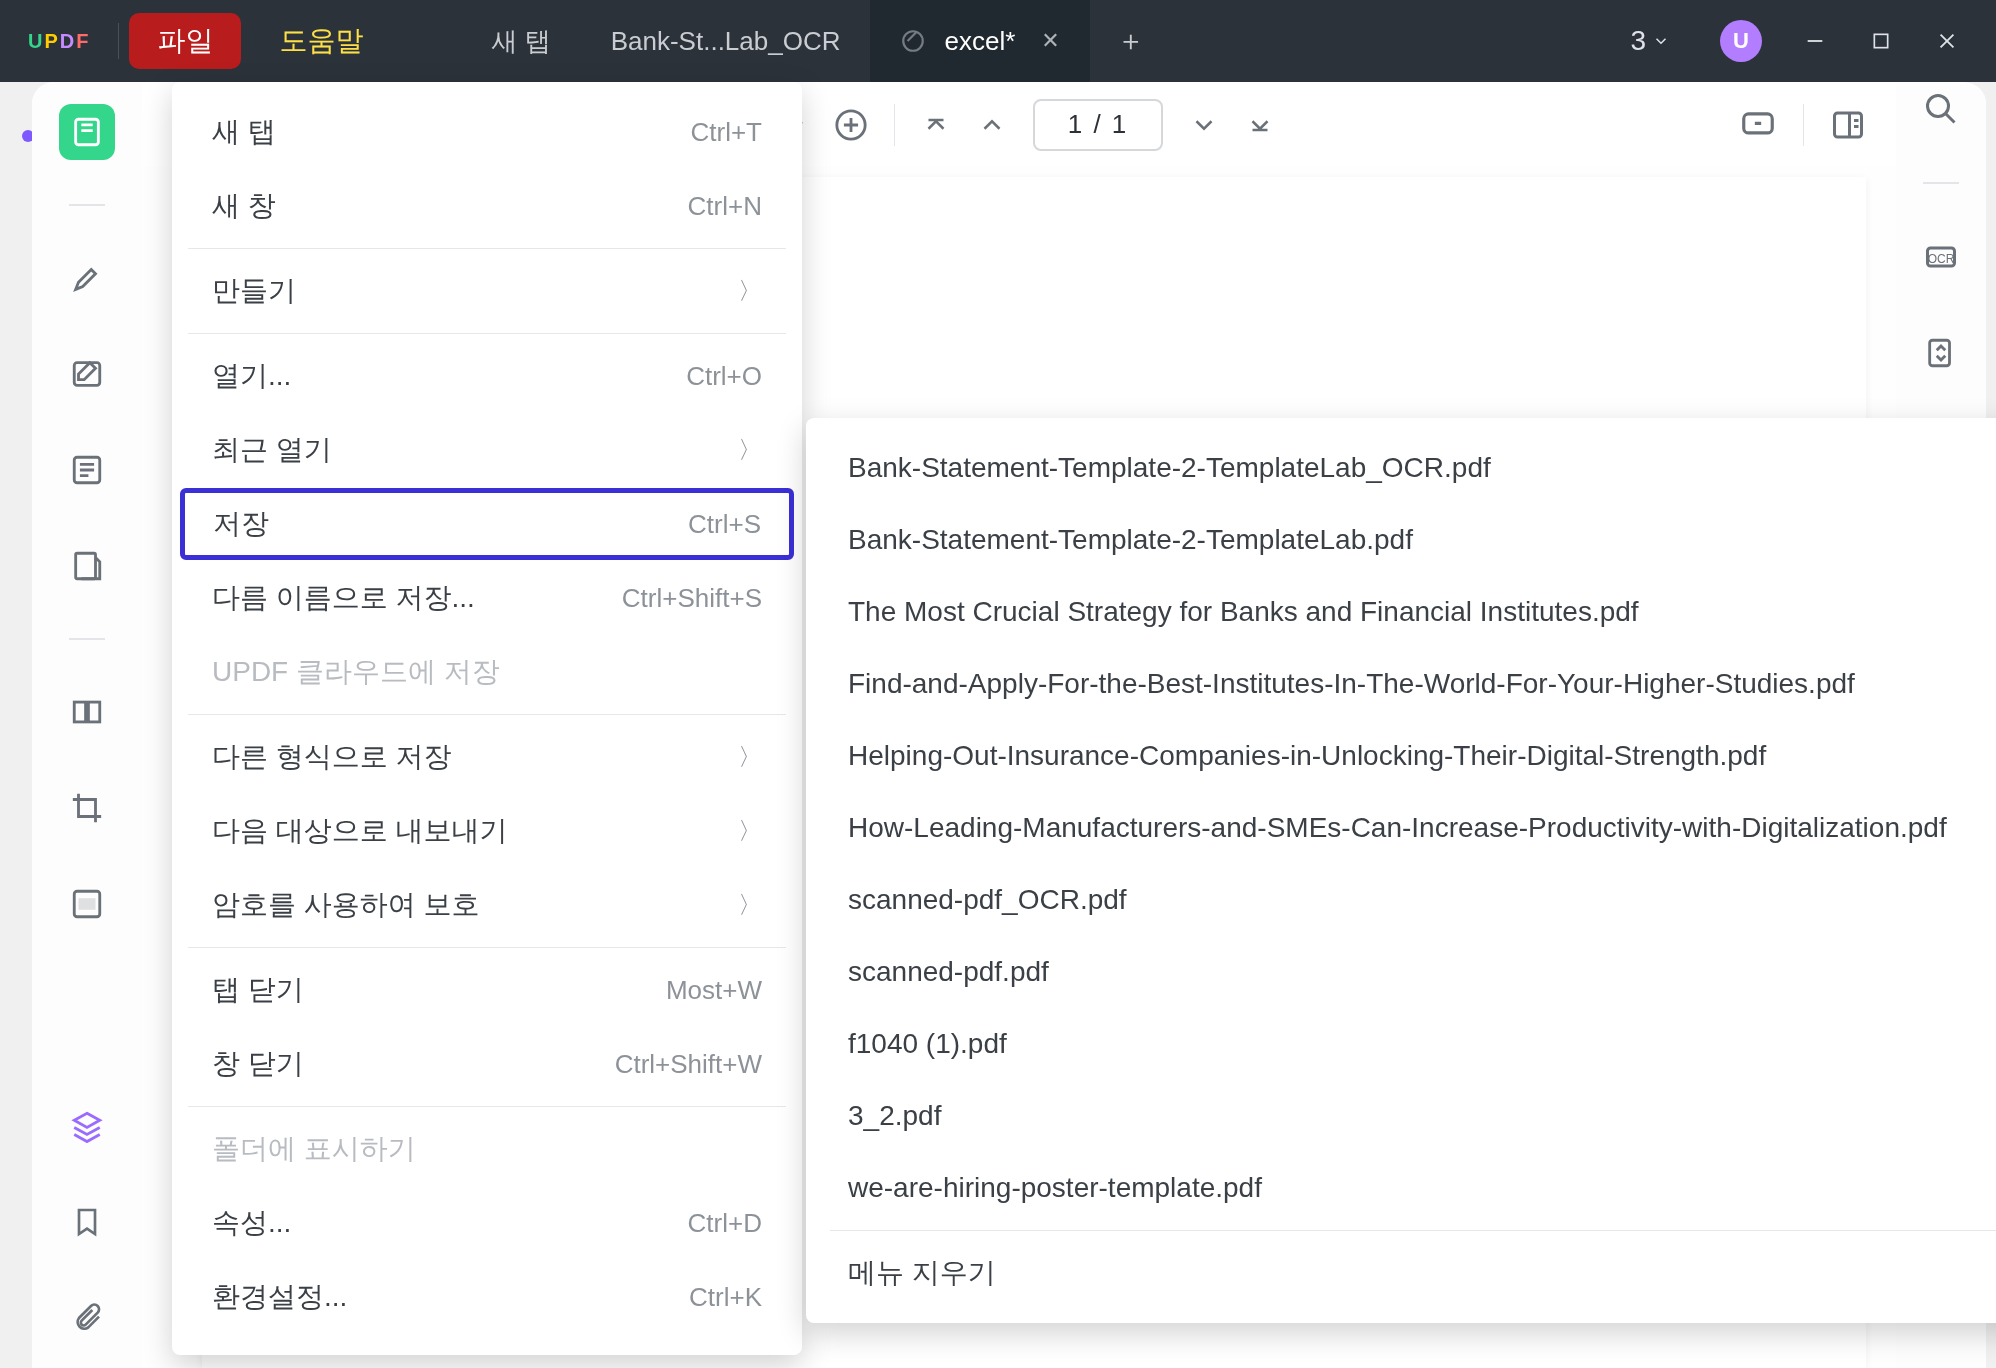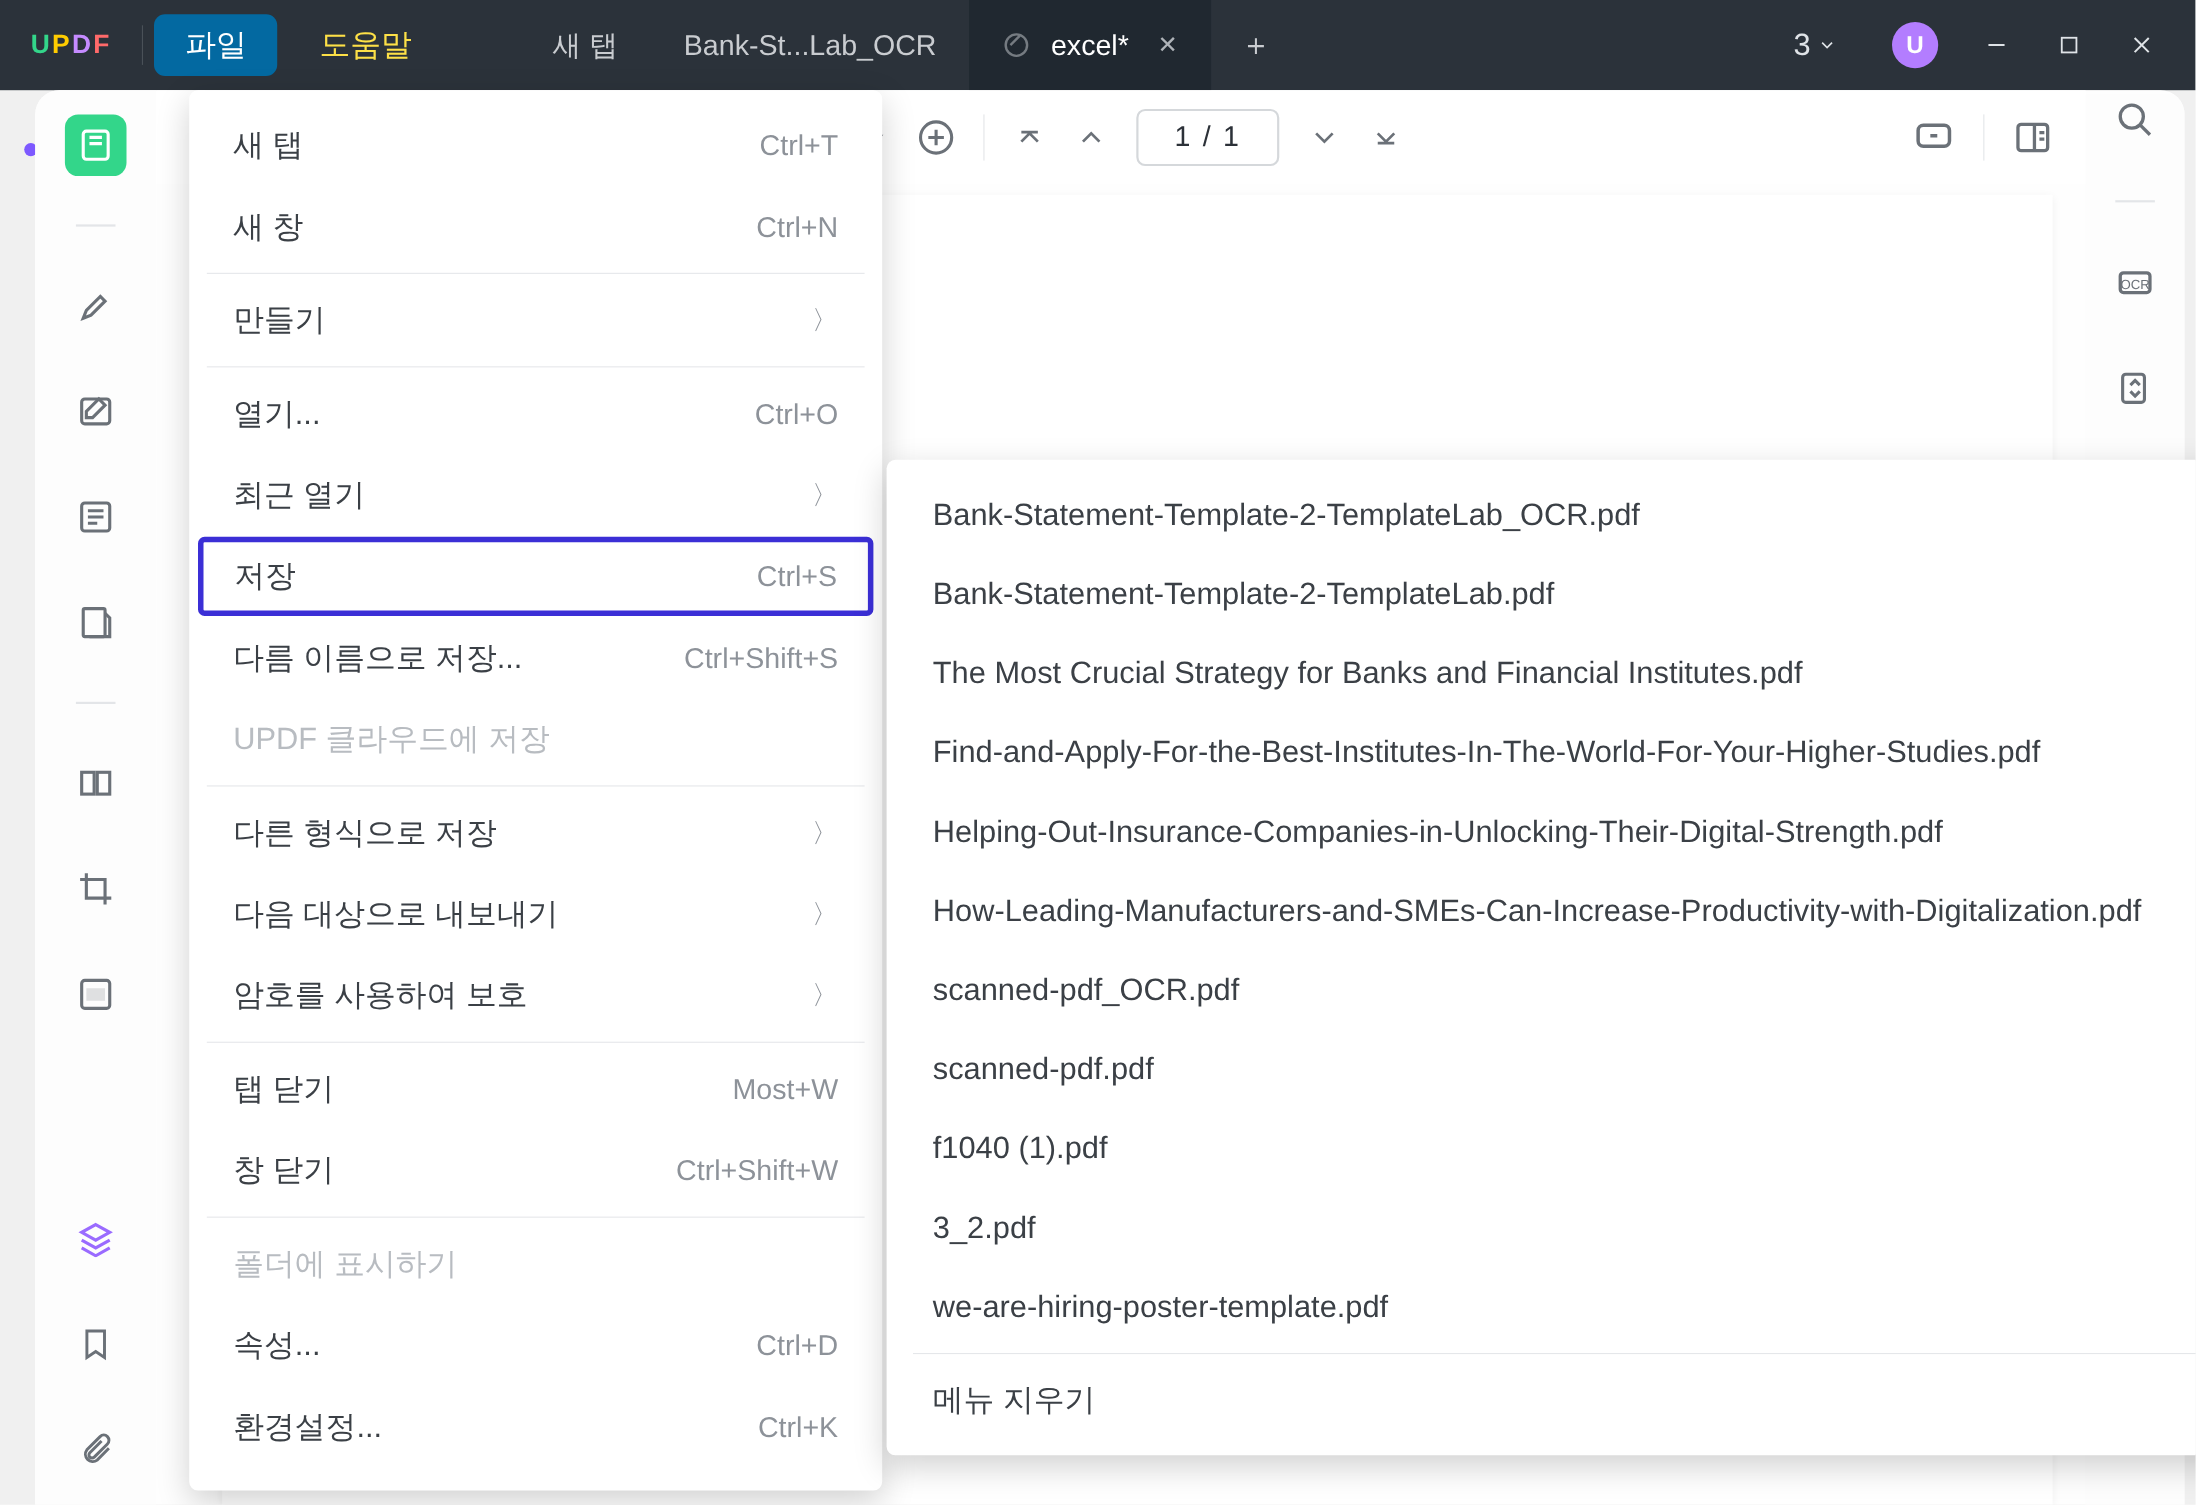--- a/index.html
+++ b/index.html
@@ -1,25 +1,25 @@
 <!DOCTYPE html>
 <html><head>
 <meta charset="utf-8">
 <style>
 * { margin:0; padding:0; box-sizing:border-box; font-family:"Segoe UI","Malgun Gothic",sans-serif; }
 body { width:1996px; height:1368px; background:#f0f0f0; overflow:hidden; position:relative; }
 
 
 .titlebar { height:82px; background:#2b323a; display:flex; align-items:center; color:#eee; position:relative; }
-.logo { padding:0 28px; font-weight:700; font-size:24px; letter-spacing:2px; }
+.logo { padding:0 28px; font-weight:700; font-size:20px; letter-spacing:2px; }
 .logo .u { color:#33d68a; } .logo .p { color:#ffcc00; } .logo .d { color:#c58bff; } .logo .f { color:#ff6a6a; }
 .menubar-sep { width:1px; height:36px; background:#4a5158; margin:0 10px 0 0; }
 .menubar { display:flex; align-items:center; height:100%; }
 .menubar-item { font-size:28px; color:#fde047; padding:0 28px; height:56px; display:flex; align-items:center; border-radius:10px; margin-right:10px; cursor:pointer; }
-.menubar-item.active { background:#0369a1; color:#fff; }
+.menubar-item.active { background:#b91c1c; color:#fff; }
 .tabs { display:flex; align-items:center; height:100%; margin-left:60px; flex:1; }
 .tab { height:100%; display:flex; align-items:center; padding:0 30px; font-size:26px; color:#c9ccd0; position:relative; cursor:pointer; }
 .tab.active { background:#202830; color:#fff; }
 .tab.active::before { content:""; position:absolute; left:20px; top:0; bottom:0; width:28px; display:flex; align-items:center; }
 .tab .edit-ico { margin-right:18px; opacity:.6; }
 .tab .close { margin-left:26px; font-size:22px; color:#aeb3b8; }
 .addtab { width:50px; height:50px; display:flex; align-items:center; justify-content:center; color:#c9ccd0; font-size:28px; margin-left:16px; cursor:pointer; }
 .winctrl { display:flex; align-items:center; gap:40px; padding:0 36px; }
 .badge3 { color:#dfe3e7; font-size:28px; margin-right:10px; display:flex; align-items:center; gap:6px; }
 .avatar { width:42px; height:42px; border-radius:50%; background:#b37dff; color:#fff; display:flex; align-items:center; justify-content:center; font-size:22px; font-weight:600; }

